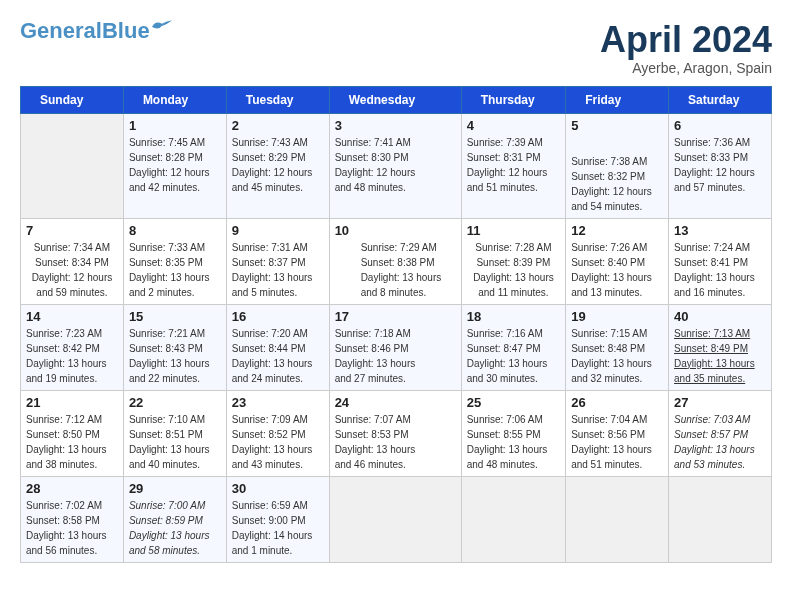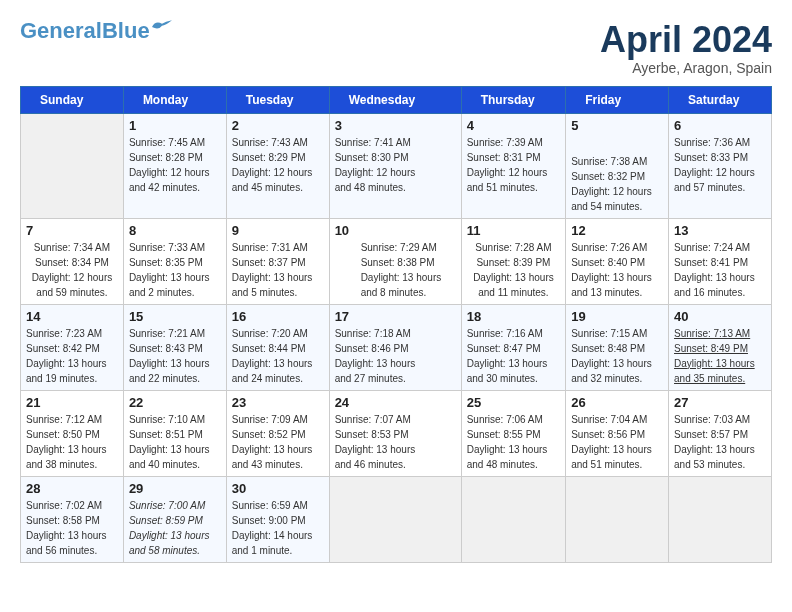--- a/index.html
+++ b/index.html
@@ -310,21 +310,21 @@
         </td>
         <td>
           <span class="day-num">26</span>
           <div class="day-info" style="white-space: pre-line;">Sunrise: 7:04 AM
 Sunset: 8:56 PM
 Daylight: 13 hours
 and 51 minutes.</div>
         </td>
         <td>
           <span class="day-num">27</span>
-          <div class="day-info" style="white-space: pre-line;">Sunrise: 7:03 AM
+          <div class="day-info" style="white-space: pre-line; font-style: italic;">Sunrise: 7:03 AM
 Sunset: 8:57 PM
 Daylight: 13 hours
 and 53 minutes.</div>
         </td>
       </tr>
       <tr>
         <td>
           <span class="day-num">28</span>
           <div class="day-info" style="white-space: pre-line;">Sunrise: 7:02 AM
 Sunset: 8:58 PM

